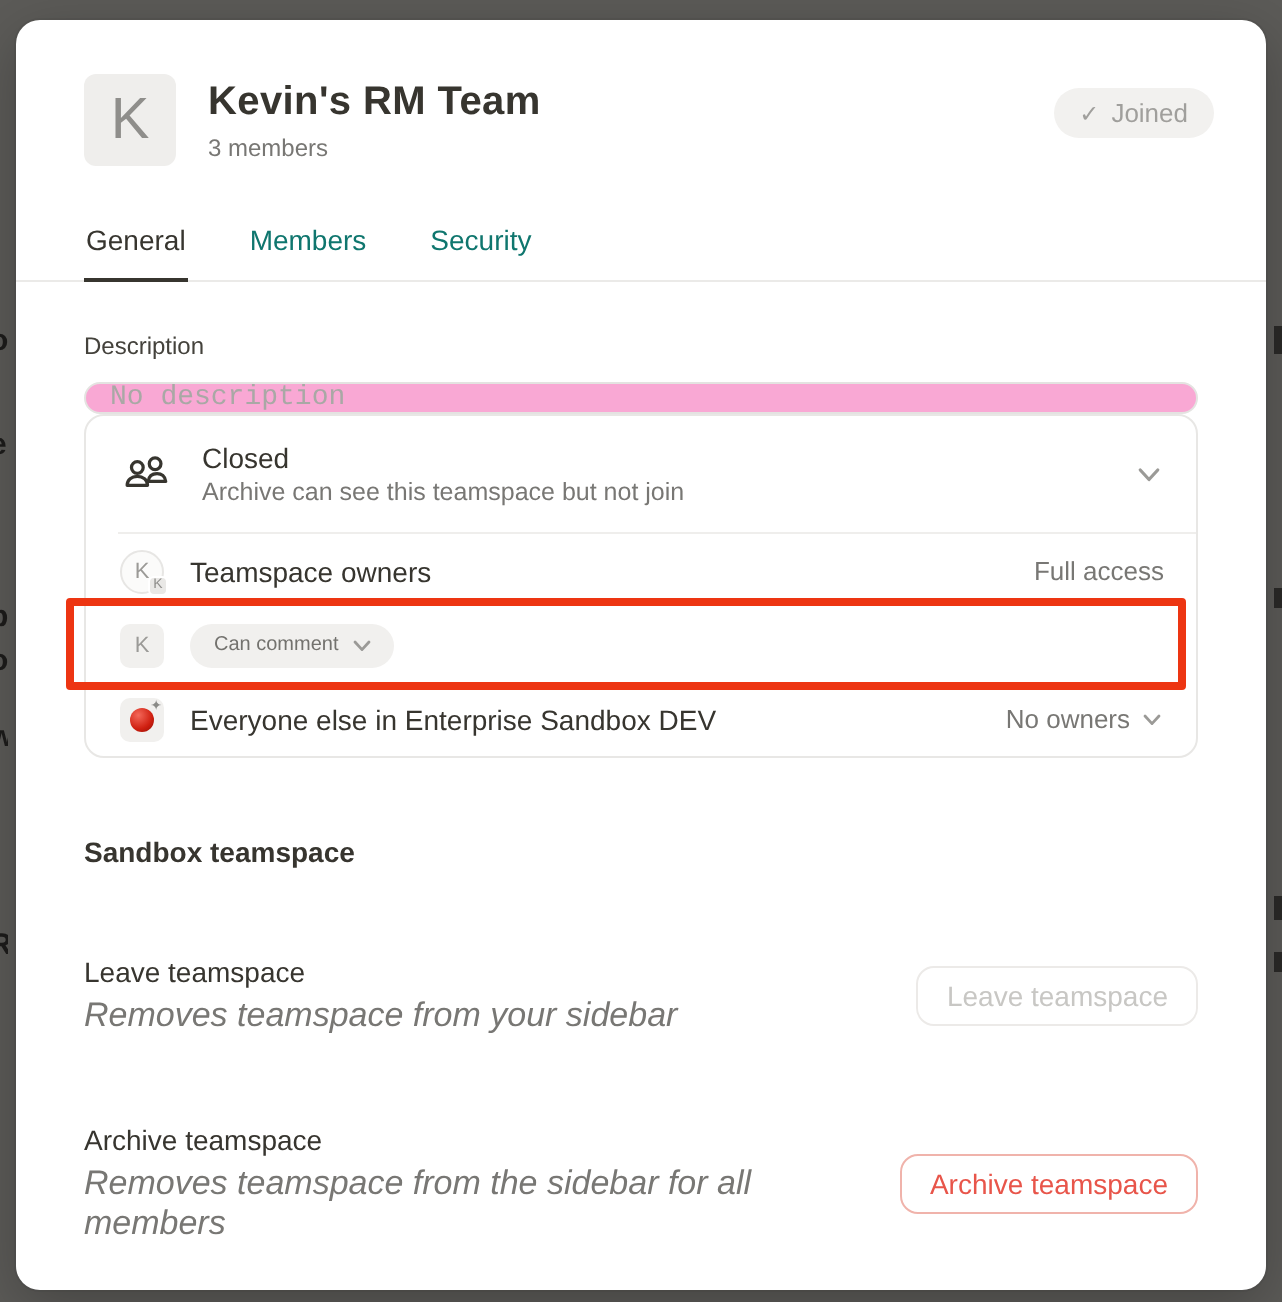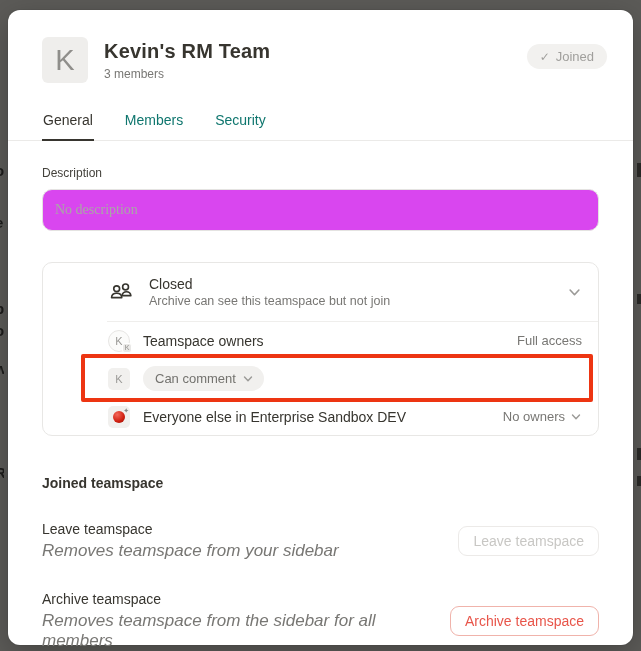--- a/index.html
+++ b/index.html
@@ -46,51 +46,50 @@
   }
   .tab {
     font-size:14px; color:#0f766e; padding:0 1px 11px 1px; cursor:pointer;
     border-bottom:2.5px solid transparent; margin-bottom:-1px;
   }
   .tab.active { color:#37352f; border-bottom-color:#37352f; }
   
   .body { padding:25px 34px 0 34px; }
   .field-label { font-size:12px; color:#44423c; margin-bottom:9px; }
   .desc-input {
-    width:100%; height:42px; border:1px solid #e4e3e1; background:#d946ef;
+    width:100%; height:16px; border:1px solid #e4e3e1; background:#f9a8d4;
     border-radius:10px; padding:0 12px; font-size:14px; color:#37352f;
-    font-family:Liberation Serif, serif; outline:none;
+    font-family:Liberation Mono, monospace; outline:none;
   }
   .desc-input::placeholder { color:#a9a8a5; }
   
   .perm-card {
-    margin-top:31px; border:1px solid #e8e7e5; border-radius:10px;
+    border:1px solid #e8e7e5; border-radius:10px;
     background:#fff;
-    padding-left:48px;
   }
   .perm-top {
     display:flex; align-items:center; gap:15px; padding:13px 16px 13px 17px;
     cursor:pointer;
   }
   .people-icon { width:26px; height:26px; flex:0 0 auto; color:#37352f; }
   .perm-top-text { flex:1; }
   .perm-title { font-size:14px; font-weight:500; }
   .perm-subtitle { font-size:12.5px; color:#787774; margin-top:2px; }
   .chev { width:12px; height:12px; color:#9b9a97; flex:0 0 auto; }
   .chev-lg { width:15px; height:15px; }
   .perm-divider { border-top:1px solid #efeeec; margin-left:16px; }
   .prow {
     display:flex; align-items:center; gap:13px; padding:7px 16px 7px 17px;
     min-height:37px; cursor:pointer;
   }
   .prow-name { flex:1; font-size:14px; }
   .prow-access { font-size:13px; color:#787774; display:flex; align-items:center; gap:5px; }
   .access-pill {
     background:#f1f0ee; border-radius:14px; padding:5px 10px 5px 12px;
-    font-size:13px; color:#73726e; display:flex; align-items:center; gap:6px;
+    font-size:10px; color:#73726e; display:flex; align-items:center; gap:6px;
     cursor:pointer;
   }
   .avatar-sm {
     width:22px; height:22px; flex:0 0 auto; position:relative;
     display:flex; align-items:center; justify-content:center;
     font-size:11px; color:#9b9a97; background:#f1f0ee;
   }
   .avatar-circle { border-radius:50%; border:1px solid #e7e6e4; background:#fbfbfa; }
   .avatar-square { border-radius:5px; }
   .avatar-badge {
@@ -109,21 +108,21 @@
   .ws-logo-spark {
     position:absolute; top:1px; right:1px; font-size:7px; color:#8a8a87; line-height:1;
   }
   .row-members { position:relative; }
   .annotation-box {
     position:absolute; left:-10px; right:5px; top:-5px; bottom:-4px;
     border:4px solid #ed3512; border-radius:2px; pointer-events:none; z-index:6;
   }
   
   .manage-heading { font-size:14px; font-weight:700; margin-top:39px; }
-  .manage-item { display:flex; align-items:center; margin-top:30px;gap:48px; }
+  .manage-item { display:flex; align-items:center; margin-top:44px;gap:48px; }
   .manage-text { flex:1; }
   .manage-title { font-size:14px; }
   .manage-sub { font-size:17px; color:#787774; margin-top:4px;font-style:italic; }
   .btn {
     font-family:inherit; font-size:14px; background:#fff; cursor:pointer;
     border-radius:9px; padding:6px 14px; line-height:1.2;
   }
   .btn-muted { border:1px solid #eceae8; color:#c8c7c4; }
   .btn-danger { border:1px solid #f0b3ab; color:#e8554a; font-weight:500; }
 </style>
@@ -206,21 +205,21 @@
         <div class="prow-access">
           <span>No owners</span>
           <svg class="chev" viewBox="0 0 12 12" fill="none" stroke="currentColor" stroke-width="1.4" stroke-linecap="round" stroke-linejoin="round">
             <path d="M2.5 4 L6 7.8 L9.5 4"></path>
           </svg>
         </div>
       </div>
     </div>
 
     
-    <div class="manage-heading">Joined teamspace</div>
+    <div class="manage-heading">Sandbox teamspace</div>
 
     <div class="manage-item">
       <div class="manage-text">
         <div class="manage-title">Leave teamspace</div>
         <div class="manage-sub">Removes teamspace from your sidebar</div>
       </div>
       <button class="btn btn-muted">Leave teamspace</button>
     </div>
 
     <div class="manage-item">

